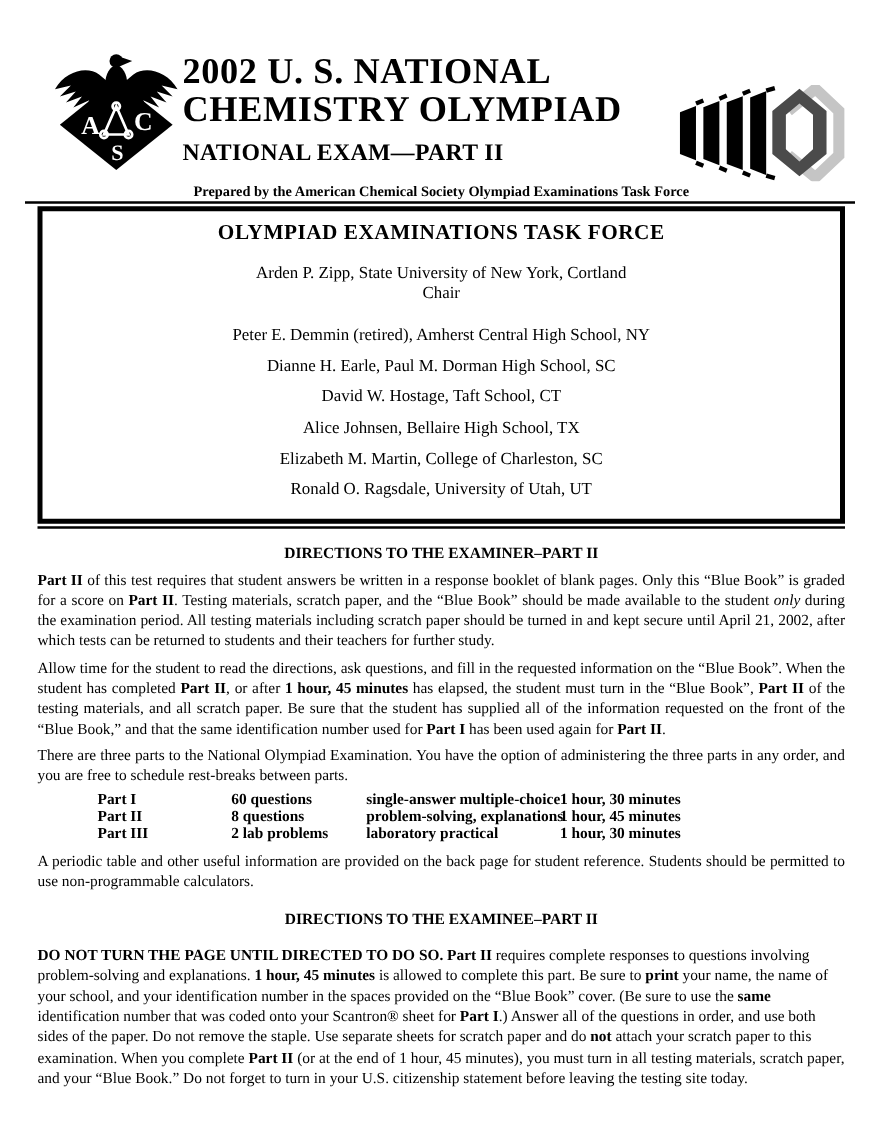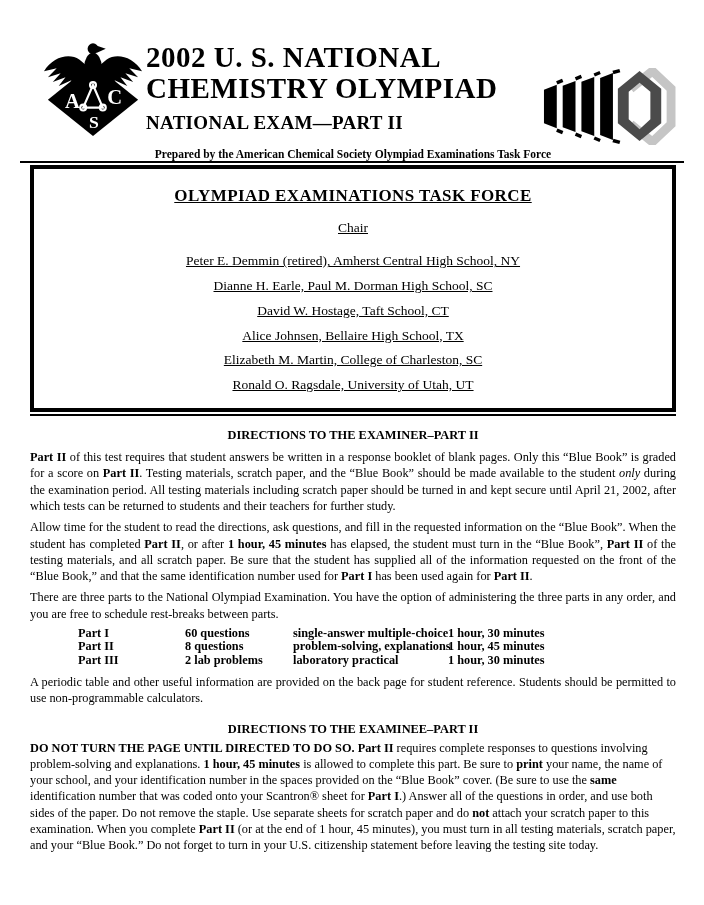--- a/index.html
+++ b/index.html
@@ -25,35 +25,34 @@
   .subtitle { font-size: 19px; font-weight: bold; margin-top: 9px; letter-spacing: 0.3px; }
   .hex-logo { width: 134px; height: 77px; flex: none; margin-top: 32px; }
   .prepared { text-align: center; font-weight: bold; font-size: 11.5px; margin-top: 3px; }
   .thin-rule { border: none; border-top: 2px solid #000; margin: 1px -8px 0 -10px; height: 0; }
 
   
   .tf-box {
     margin-top: 2px;
     border: 4px solid #000;
     text-align: center;
-    padding: 17px 10px 15px;
-    text-decoration: underline;
+    padding: 7px 10px 15px;
   }
   .tf-heading { font-size: 17px; font-weight: bold; letter-spacing: 0.4px; }
   .tf-chair { font-size: 13.5px; margin-top: 14px; line-height: 1.22; }
   .tf-member { font-size: 13.5px; margin-top: 8.5px; line-height: 1.2; }
   .tf-member.first { margin-top: 17px; }
   .box-underline { height: 2px; background: #000; margin-top: 2px; }
 
   
   .sec-heading {
     font-size: 12.4px; font-weight: bold; text-align: center;
     margin: 12px 0 6px;
   }
-  .sec-heading.examinee { margin: 15px 0 3px; }
+  .sec-heading.examinee { margin: 15px 0 13px; }
   p.body-par {
     font-size: 12.3px; line-height: 1.325;
     margin: 0 0 5px;
   }
   p.just { text-align: justify; }
   .sched { margin: 3px 0 7px 48px; font-size: 12.3px; font-weight: bold; line-height: 1.09; }
   .sched-row { display: grid; grid-template-columns: 107px 108px 155px 1fr; }
   .sched-cell { white-space: nowrap; }
   b, .b { font-weight: bold; }
   i, .i { font-style: italic; }
@@ -117,20 +116,21 @@
       </svg>
     </div>
   </div>
 
   <div class="prepared">Prepared by the American Chemical Society Olympiad Examinations Task Force</div>
   <hr class="thin-rule">
 
   <div class="tf-box">
     <div class="tf-heading">OLYMPIAD EXAMINATIONS TASK FORCE</div>
     <div class="tf-chair">
+      <div>Arden P. Zipp, State University of New York, Cortland</div>
       <div>Chair</div>
     </div>
     <div class="tf-member first">Peter E. Demmin (retired), Amherst Central High School, NY</div>
     <div class="tf-member">Dianne H. Earle, Paul M. Dorman High School, SC</div>
     <div class="tf-member">David W. Hostage, Taft School, CT</div>
     <div class="tf-member">Alice Johnsen, Bellaire High School, TX</div>
     <div class="tf-member">Elizabeth M. Martin, College of Charleston, SC</div>
     <div class="tf-member">Ronald O. Ragsdale, University of Utah, UT</div>
   </div>
   <div class="box-underline"></div>

